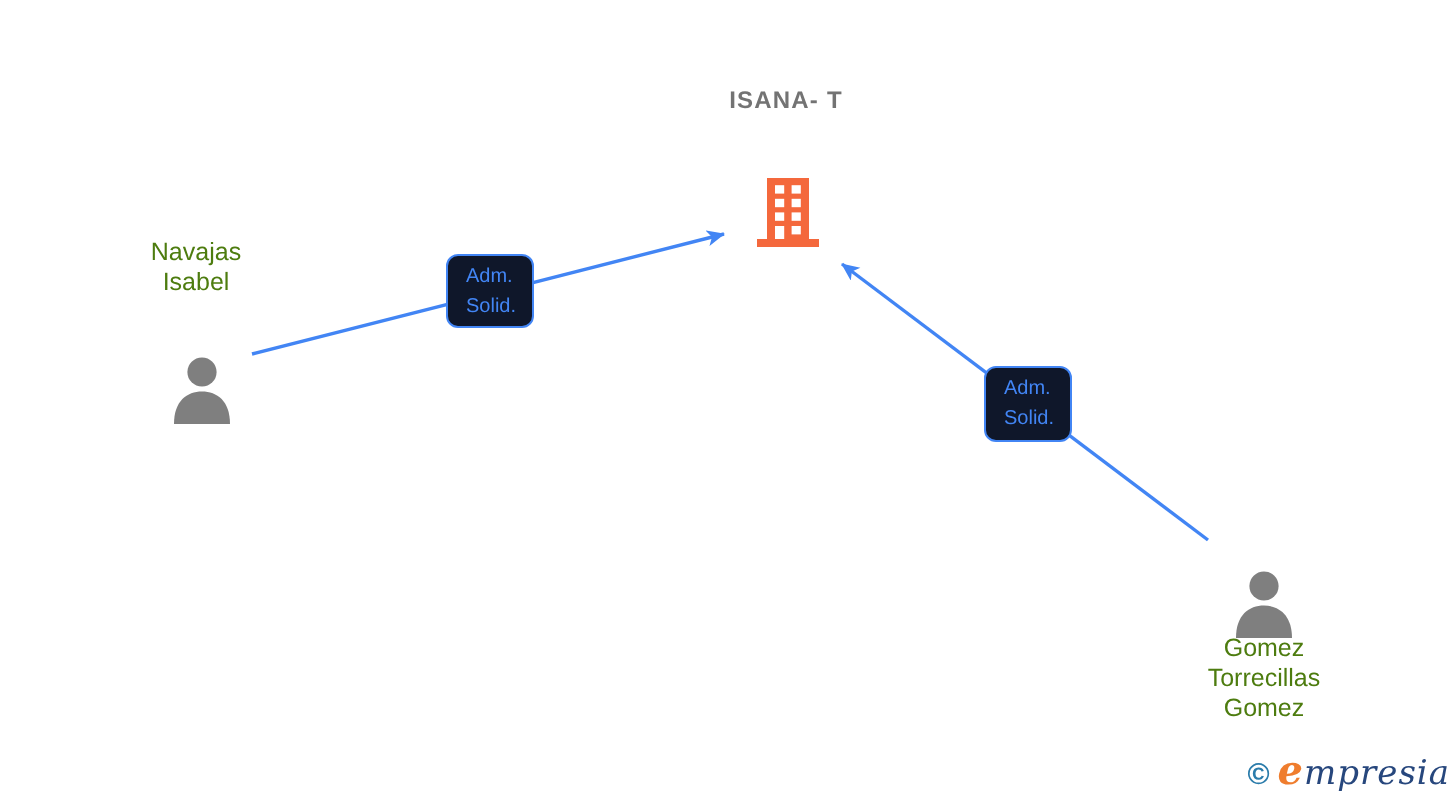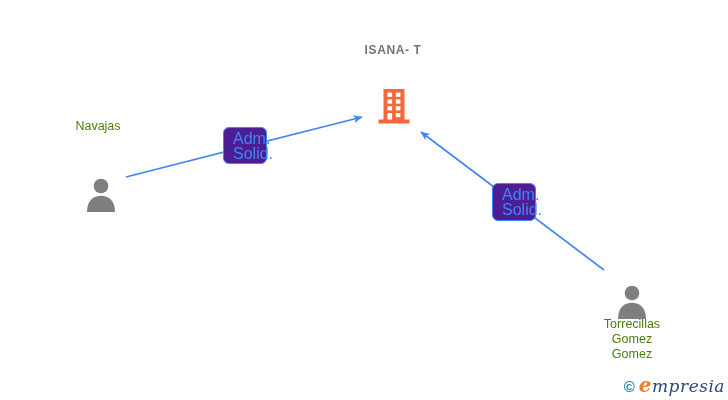--- a/index.html
+++ b/index.html
@@ -26,25 +26,25 @@
     line-height:17px;
     letter-spacing:0.6px;
   }
   .node-label span{display:block;}
 
   .icon-box{position:absolute;}
 
   .edge-label{
     position:absolute;
     box-sizing:border-box;
-    background:#4c1d95;
+    background:#0f172a;
     border:1.5px solid #4285f4;
     border-radius:6px;
     color:#4285f4;
-    font-size:16px;
+    font-size:10px;
     line-height:15.5px;
     padding:2.5px 0 0 9px;
   }
   .edge-label span{display:block;}
 
   .brand{
     position:absolute;
     right:3px;
     bottom:3px;
     display:flex;
@@ -94,37 +94,38 @@
       <rect x="19.8" y="10.4" width="4.6" height="4.2" fill="#ffffff"></rect>
       <rect x="11.5" y="17.2" width="4.6" height="4.2" fill="#ffffff"></rect>
       <rect x="19.8" y="17.2" width="4.6" height="4.2" fill="#ffffff"></rect>
       <rect x="19.8" y="24" width="4.6" height="4.2" fill="#ffffff"></rect>
       <rect x="11.5" y="24" width="4.6" height="6.5" fill="#ffffff"></rect>
     </svg>
   </div>
 
   <div class="node-label" style="left:43px;top:119px;width:110px;">
     <span>Navajas</span>
+    <span>Isabel</span>
   </div>
   <div class="icon-box" style="left:84px;top:177px;">
     <svg width="34" height="35" viewBox="0 0 34 35">
       <circle cx="17" cy="9" r="7.3" fill="#7f7f7f"></circle>
       <path d="M3,35 C3,23.5 9.5,18.8 17,18.8 C24.5,18.8 31,23.5 31,35 Z" fill="#7f7f7f"></path>
     </svg>
   </div>
 
   <div class="icon-box" style="left:615px;top:284px;">
     <svg width="34" height="35" viewBox="0 0 34 35">
       <circle cx="17" cy="9" r="7.3" fill="#7f7f7f"></circle>
       <path d="M3,35 C3,23.5 9.5,18.8 17,18.8 C24.5,18.8 31,23.5 31,35 Z" fill="#7f7f7f"></path>
     </svg>
   </div>
   <div class="node-label" style="left:577px;top:317px;width:110px;">
+    <span>Gomez</span>
     <span>Torrecillas</span>
-    <span>Gomez</span>
     <span>Gomez</span>
   </div>
 
   <div class="edge-label" style="left:223px;top:127px;width:44px;height:37px;">
     <span>Adm.</span>
     <span>Solid.</span>
   </div>
   <div class="edge-label" style="left:492px;top:183px;width:44px;height:38px;">
     <span>Adm.</span>
     <span>Solid.</span>

